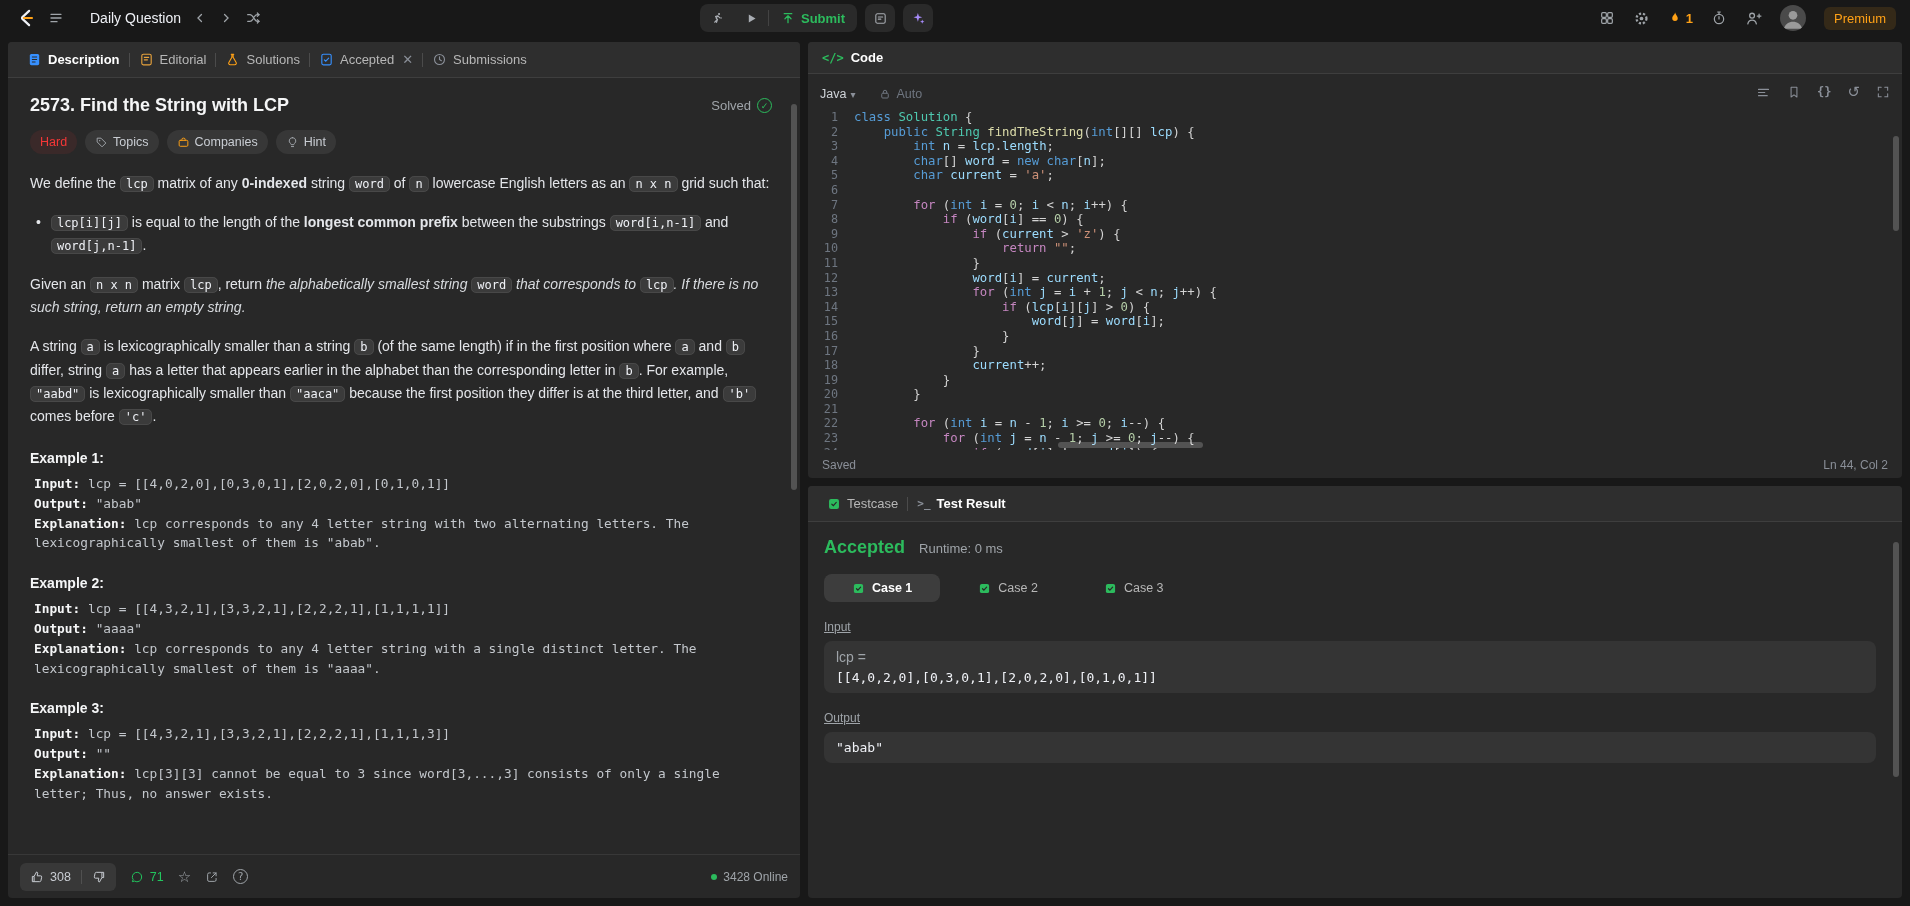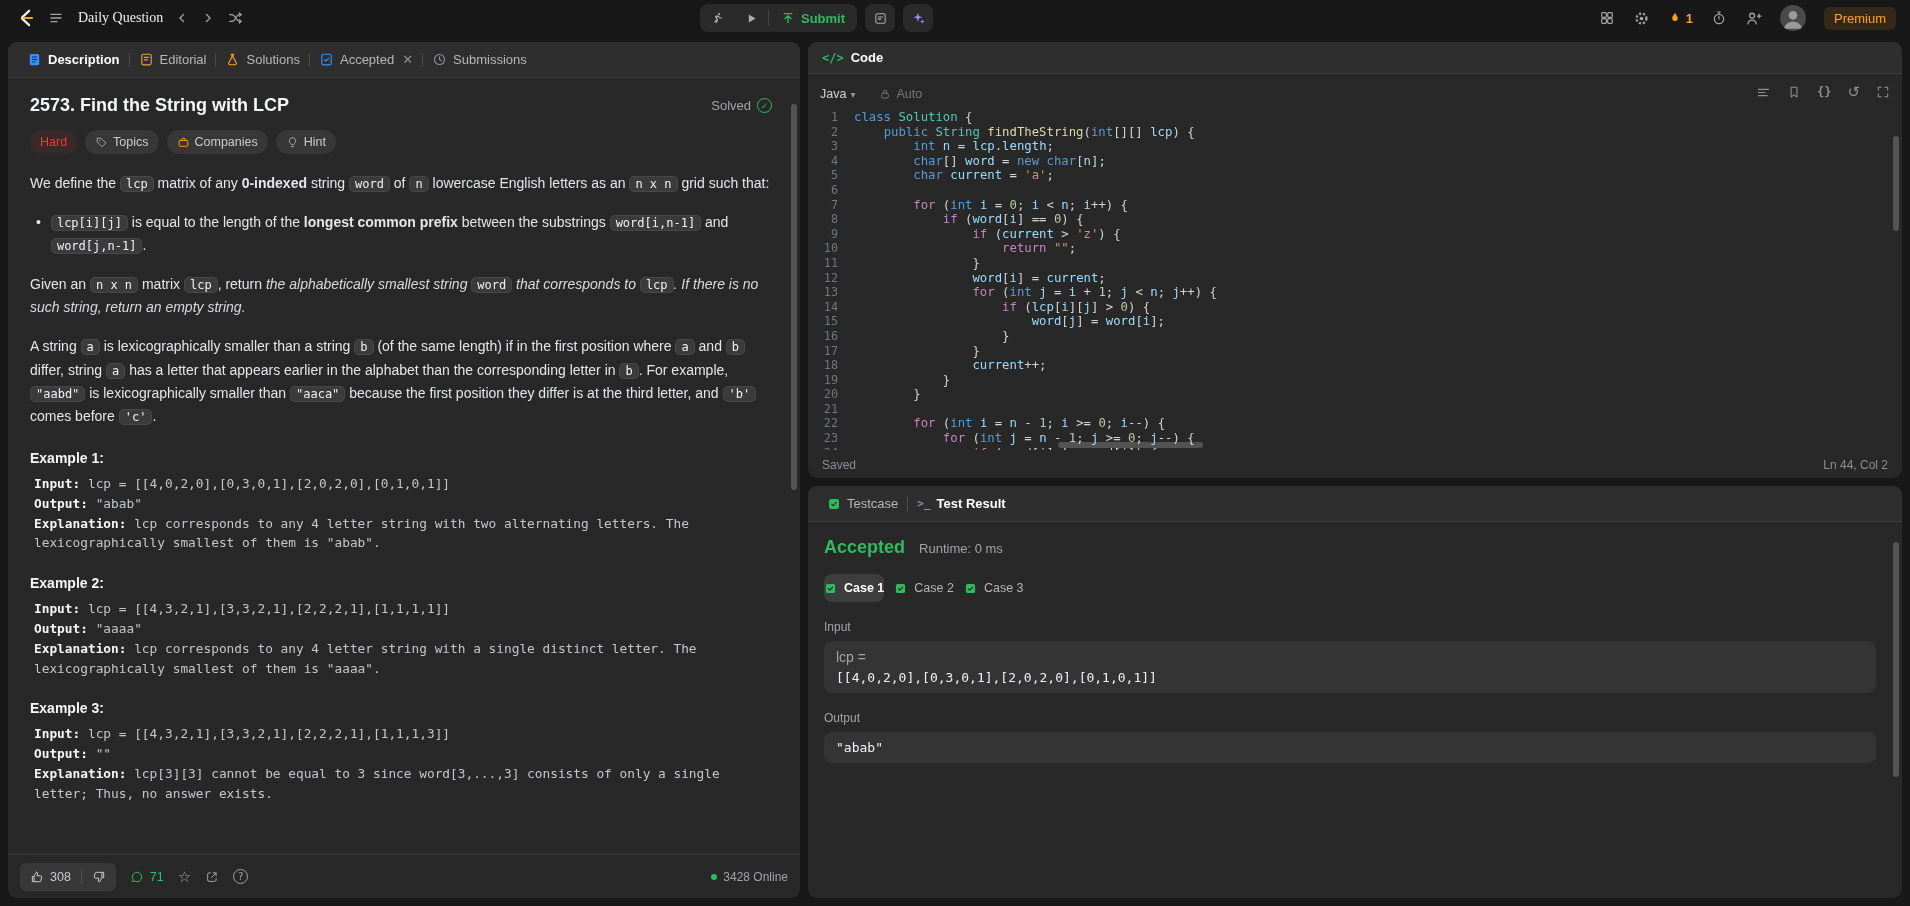--- a/index.html
+++ b/index.html
@@ -4,35 +4,35 @@
 <style>
   * { margin:0; padding:0; box-sizing:border-box; }
   html,body { width:1910px; height:906px; background:#181818; overflow:hidden;
     font-family:"Liberation Sans", sans-serif; color:#eff1f6; }
   button { background:none; border:none; color:inherit; font:inherit; cursor:pointer; display:inline-flex; align-items:center; gap:6px; }
   svg { display:block; }
 
   
   .navbar { position:absolute; top:0; left:0; right:0; height:36px; display:flex; align-items:center; padding:0 14px; }
   .nav-left { display:flex; align-items:center; gap:12px; color:#b3b3b3; }
-  .brand-title { color:#eff1f6; font-size:14px; font-weight:500; margin-left:2px;font-family:Liberation Serif, serif; }
+  .brand-title { color:#eff1f6; font-size:14px; font-weight:500; margin-left:14px; }
   .nav-ic { color:#9fa4a9; }
   .nav-center { position:absolute; left:700px; top:4px; display:flex; align-items:center; gap:8px; }
   .run-group { display:flex; align-items:center; background:rgba(255,255,255,.08); border-radius:8px; height:28px; overflow:hidden; }
   .run-group .seg { padding:0 10px; height:100%; display:flex; align-items:center; color:#a9adb3; }
   .run-group .divider { width:1px; height:16px; background:rgba(255,255,255,.12); }
   .submit-btn { color:#2cbb5d; font-size:13px; font-weight:700; padding:0 12px; }
   .sq-btn { width:30px; height:28px; background:rgba(255,255,255,.08); border-radius:8px; justify-content:center; color:#a9adb3; }
   .nav-right { margin-left:auto; display:flex; align-items:center; gap:18px; }
   .streak { display:flex; align-items:center; gap:4px; color:#ffa116; font-size:13px; font-weight:600; }
   .avatar { width:26px; height:26px; border-radius:50%; background:#4a4a4a; display:flex; align-items:center; justify-content:center; overflow:hidden; }
   .premium-pill { background:rgba(255,161,22,.12); color:#ffa116; font-size:13px; font-weight:500; padding:4px 10px; border-radius:6px; }
 
   
-  .panel { position:absolute; background:#282828; border-radius:9px; overflow:hidden; }
+  .panel { position:absolute; background:#282828; border-radius:4px; overflow:hidden; }
   .left-panel { left:8px; top:42px; width:792px; bottom:8px; }
   .code-panel { left:808px; top:42px; right:8px; height:436px; }
   .test-panel { left:808px; top:486px; right:8px; bottom:8px; }
   .panel-head { height:36px; background:#2e2e2e; border-bottom:1px solid rgba(255,255,255,.08); display:flex; align-items:center; padding:0 10px; }
 
   
   .ptab { display:flex; align-items:center; gap:6px; padding:0 9px; font-size:13px; color:#b7b7b7; height:100%; }
   .ptab.active { color:#fff; font-weight:600; }
   .tab-sep { width:1px; height:14px; background:rgba(255,255,255,.14); }
   .tab-close { color:#8a8f98; font-size:13px; margin-left:2px; }
@@ -98,23 +98,23 @@
   .sb-v { position:absolute; width:6px; border-radius:3px; background:rgba(255,255,255,.2); }
   .sb-h { position:absolute; height:6px; border-radius:3px; background:rgba(255,255,255,.2); }
 
   
   .term-glyph { font-family:"DejaVu Sans Mono",monospace; font-size:11px; font-weight:700; color:#8a8f98; }
   .test-scroll { position:absolute; top:37px; left:0; right:10px; bottom:0; overflow:hidden; padding:14px 16px; }
   .status-row { display:flex; align-items:baseline; gap:14px; }
   .status-accepted { color:#2cbb5d; font-size:18px; font-weight:600; }
   .runtime { color:#9fa4a9; font-size:13px; }
   .cases-row { display:flex; align-items:center; gap:10px; margin-top:16px; }
-  .case-chip { height:28px; padding:0 0; border-radius:8px; font-size:12.5px; color:#b7b7b7; gap:7px; }
+  .case-chip { height:28px; padding:0 28px; border-radius:8px; font-size:12.5px; color:#b7b7b7; gap:7px; }
   .case-chip.active { background:rgba(255,255,255,.1); color:#fff; font-weight:600; }
-  .io-label { margin:18px 0 7px; font-size:12px; color:#9fa4a9; }
+  .io-label { margin:18px 0 7px; font-size:12px; color:#9fa4a9;text-decoration:underline; }
   .io-box { background:rgba(255,255,255,.06); border-radius:8px; padding:8px 12px; }
   .io-key { font-size:14px; color:#9fa4a9; margin-bottom:5px; }
   .io-val { font-family:"DejaVu Sans Mono", monospace; font-size:13px; color:#eff1f6; }
 </style>
 </head>
 <body>
 
 <header class="navbar">
   <div class="nav-left">
     <span>

